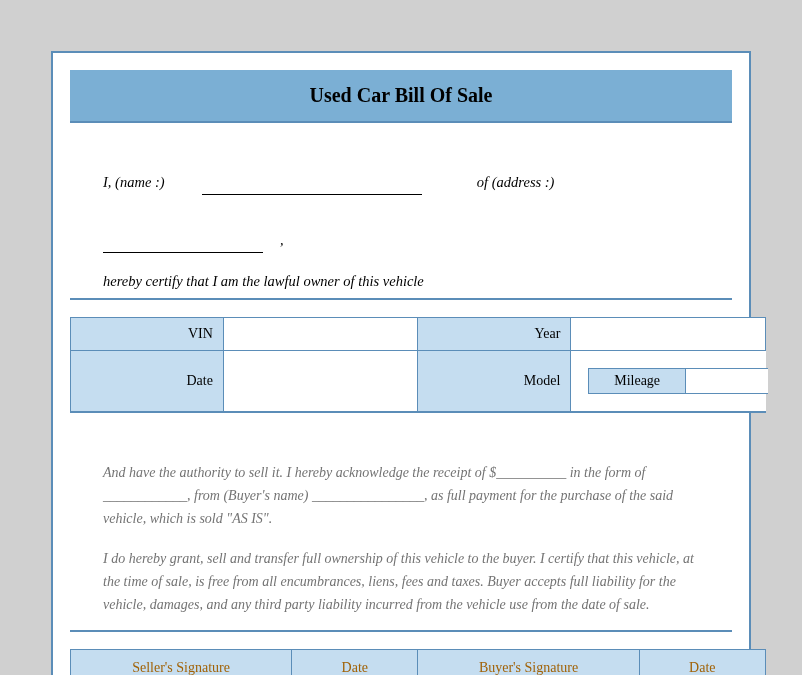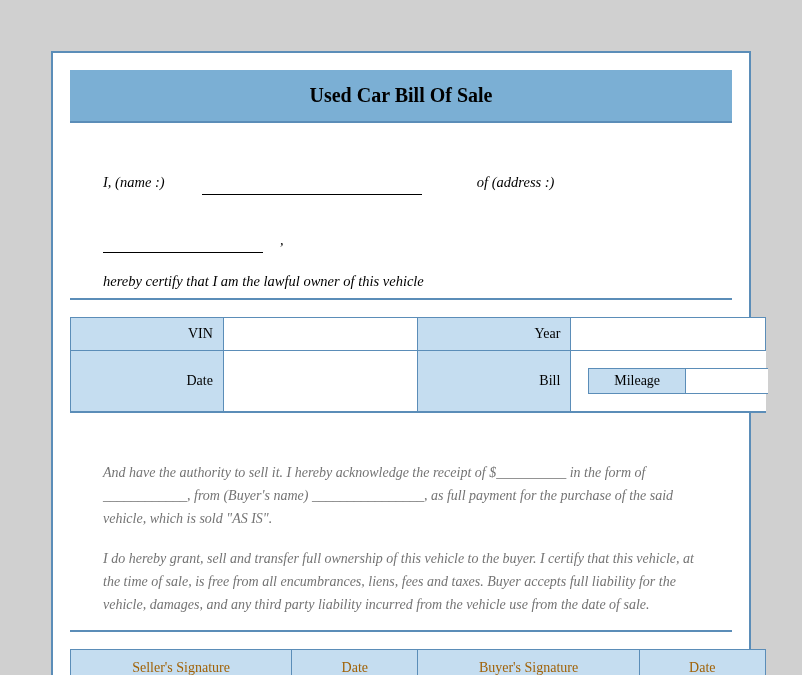--- a/index.html
+++ b/index.html
@@ -151,21 +151,21 @@
     <tbody>
         <tr>
       <td class="header-cell" style="width:22%">VIN</td>
       <td class="value-cell" style="width:28%"></td>
       <td class="header-cell" style="width:22%">Year</td>
       <td class="value-cell" style="width:28%"></td>
     </tr>
     <tr>
       <td class="header-cell">Date</td>
       <td class="value-cell"></td>
-      <td class="header-cell">Bill</td>
+      <td class="header-cell">Model</td>
       <td class="value-cell" style="padding:0; border:none;">
         <table style="width:100%;border-collapse:collapse;height:100%">
           <tbody>
                 <tr>
             <td style="width:50%;border-right:1px solid #5b8db8;padding:4px 10px;text-align:center;background:#c5ddf0;">Mileage</td>
             <td style="width:50%;padding:8px 10px;background:#fff;"></td>
           </tr>
         </tbody>
             </table>
       </td>

